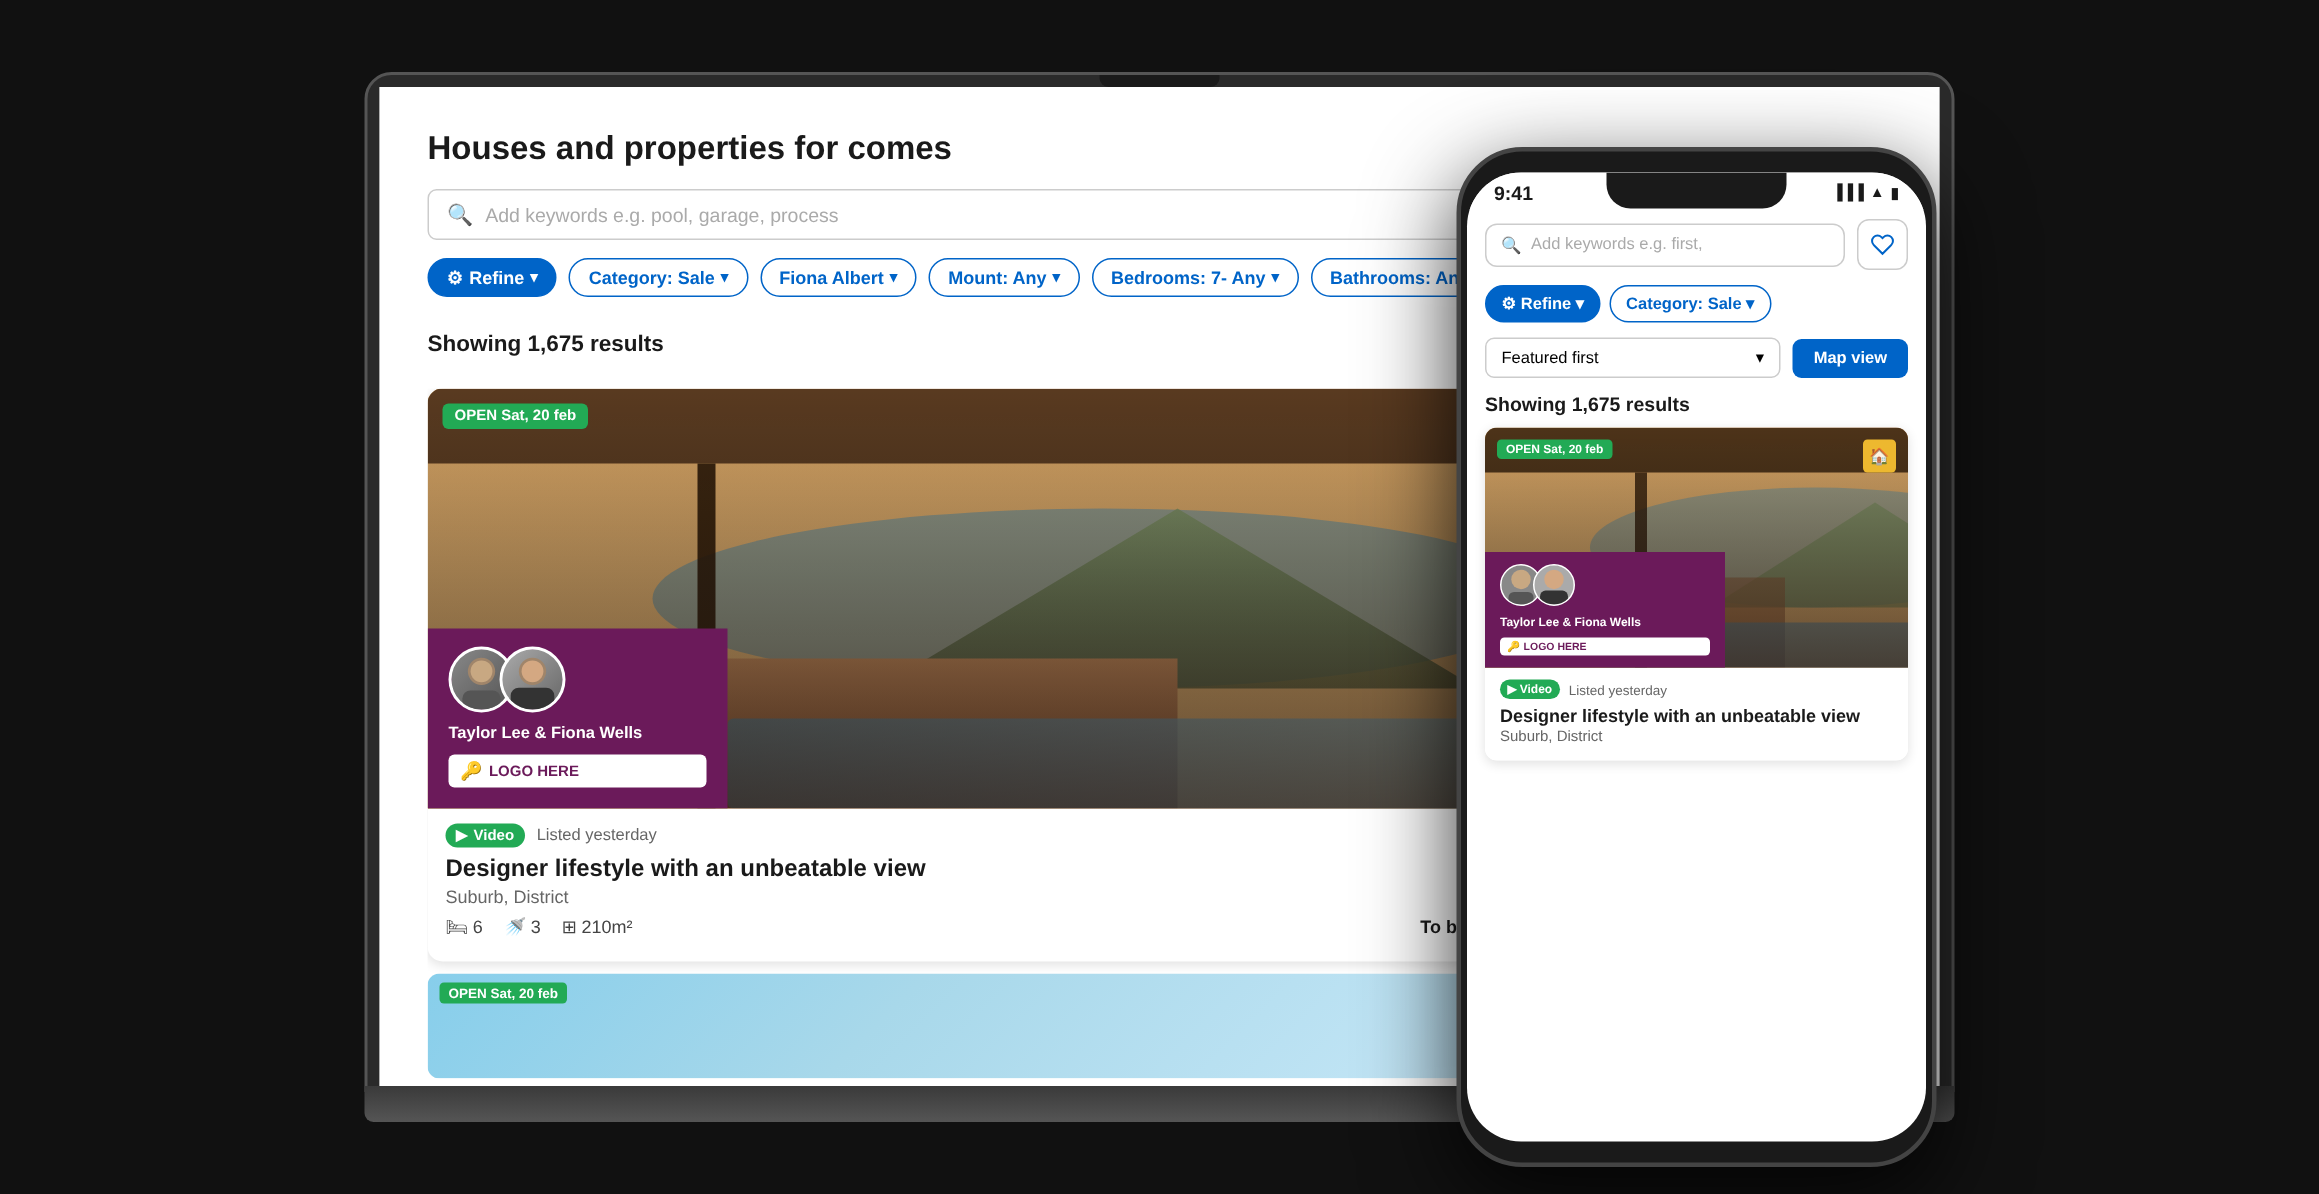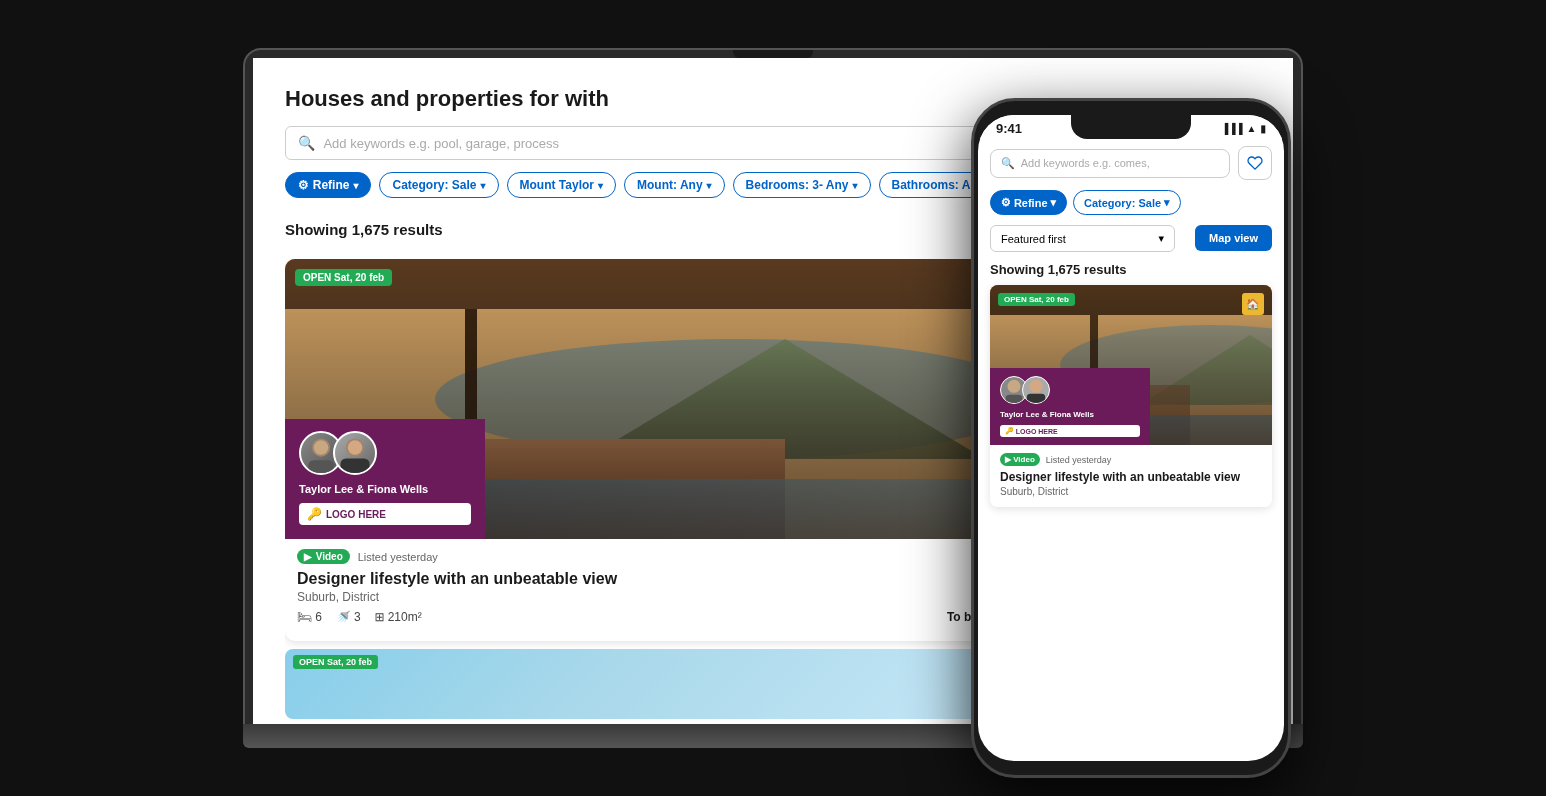--- a/index.html
+++ b/index.html
@@ -532,22 +532,22 @@
       border-color: #0064c8;
     }
     .phone-filter-btn.blue-outline {
       background: #fff;
       color: #0064c8;
       border-color: #0064c8;
     }
 
     .phone-sort-row {
       display: flex;
-      align-items: flex-start;
-      gap: 20px;
+      align-items: center;
+      gap: 8px;
       margin-bottom: 10px;
     }
     .phone-sort-select {
       flex: 1;
       display: flex;
       align-items: center;
       justify-content: space-between;
       border: 1.5px solid #ccc;
       border-radius: 6px;
       padding: 6px 10px;
@@ -671,21 +671,21 @@
   </style>
 </head>
 <body>
 
 <div class="laptop-wrapper">
   <div class="laptop-outer">
     <div class="laptop-notch"></div>
     <div class="laptop-screen">
       <div class="screen-content">
 
-        <div class="page-title">Houses and properties for with</div>
+        <div class="page-title">Houses and properties for comes</div>
 
         <div class="search-bar-row">
           <div class="search-input-wrap">
             <span class="search-icon-svg">🔍</span>
             <span class="search-placeholder">Add keywords e.g. pool, garage, process</span>
           </div>
           <div class="save-search-btn">
             <svg class="heart-icon" viewBox="0 0 24 24" fill="none" stroke="#0064c8" stroke-width="2">
               <path d="M20.84 4.61a5.5 5.5 0 0 0-7.78 0L12 5.67l-1.06-1.06a5.5 5.5 0 0 0-7.78 7.78l1.06 1.06L12 21.23l7.78-7.78 1.06-1.06a5.5 5.5 0 0 0 0-7.78z"></path>
             </svg>
@@ -697,29 +697,29 @@
           <button class="filter-btn blue-solid">
             <span>⚙</span>
             <span>Refine</span>
             <span class="chevron">▾</span>
           </button>
           <button class="filter-btn blue-outline">
             <span>Category: Sale</span>
             <span class="chevron">▾</span>
           </button>
           <button class="filter-btn blue-outline">
-            <span>Mount Taylor</span>
+            <span>Fiona Albert</span>
             <span class="chevron">▾</span>
           </button>
           <button class="filter-btn blue-outline">
             <span>Mount: Any</span>
             <span class="chevron">▾</span>
           </button>
           <button class="filter-btn blue-outline">
-            <span>Bedrooms: 3- Any</span>
+            <span>Bedrooms: 7- Any</span>
             <span class="chevron">▾</span>
           </button>
           <button class="filter-btn blue-outline">
             <span>Bathrooms: Any</span>
             <span class="chevron">▾</span>
           </button>
           <button class="filter-btn blue-outline">
             <span>Property type: House</span>
             <span class="chevron">▾</span>
           </button>
@@ -939,21 +939,21 @@
             <span>▲</span>
             <span>▮</span>
           </div>
         </div>
 
         <div class="phone-content">
 
           <div class="phone-search-row">
             <div class="phone-search-input">
               <span>🔍</span>
-              <span>Add keywords e.g. comes,</span>
+              <span>Add keywords e.g. first,</span>
             </div>
             <div class="phone-heart-btn">
               <svg width="16" height="16" viewBox="0 0 24 24" fill="none" stroke="#0064c8" stroke-width="2">
                 <path d="M20.84 4.61a5.5 5.5 0 0 0-7.78 0L12 5.67l-1.06-1.06a5.5 5.5 0 0 0-7.78 7.78l1.06 1.06L12 21.23l7.78-7.78 1.06-1.06a5.5 5.5 0 0 0 0-7.78z"></path>
               </svg>
             </div>
           </div>
 
           <div class="phone-filters-row">
             <button class="phone-filter-btn blue-solid">

